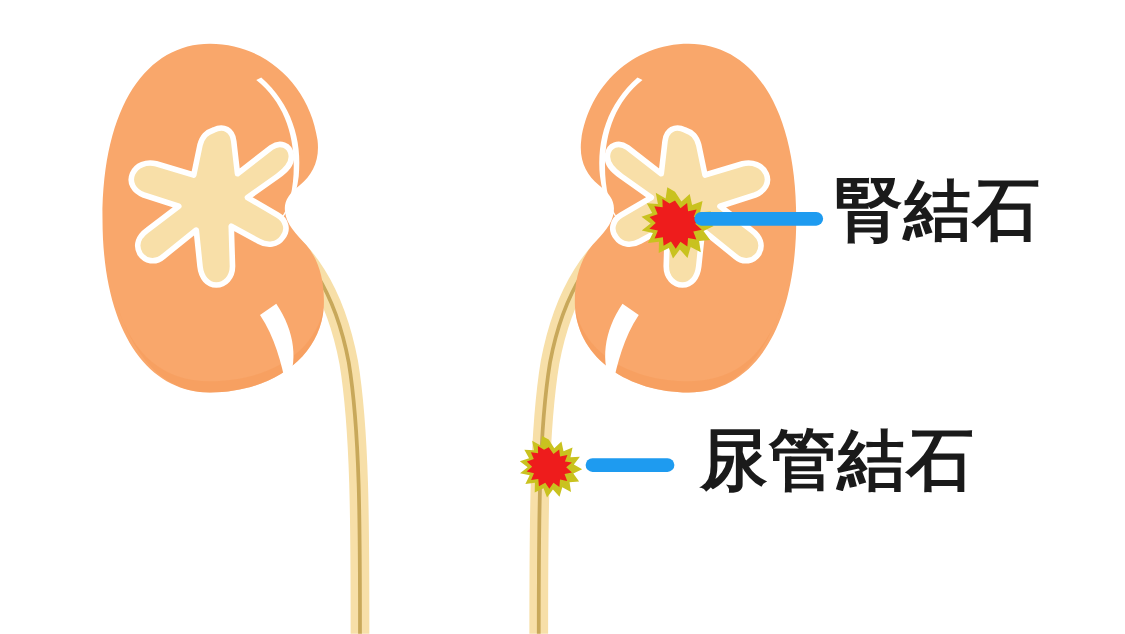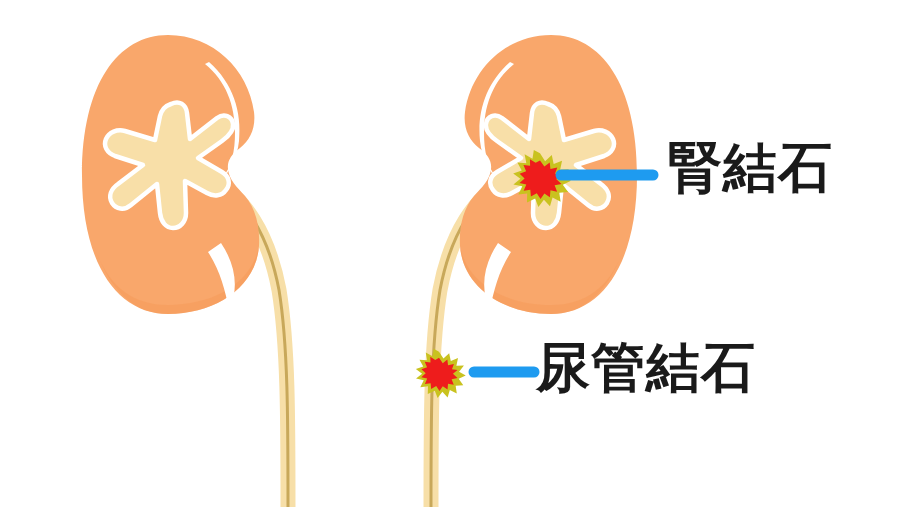--- a/index.html
+++ b/index.html
@@ -35,21 +35,21 @@
     line-height: 1;
     letter-spacing: 1px;
     white-space: nowrap;
     font-family: "DejaVu Sans", "Liberation Sans", sans-serif;
   }
   #label-kidney-stone {
     left: 668px;
     top: 141px;
   }
   #label-ureteral-stone {
-    left: 536px;
+    left: 560px;
     top: 341px;
   }
 </style>
 </head>
 <body>
 
 <div id="illustration">
 
   <svg id="diagram-svg" viewBox="0 0 900 507" xmlns="http://www.w3.org/2000/svg">
     <defs>

